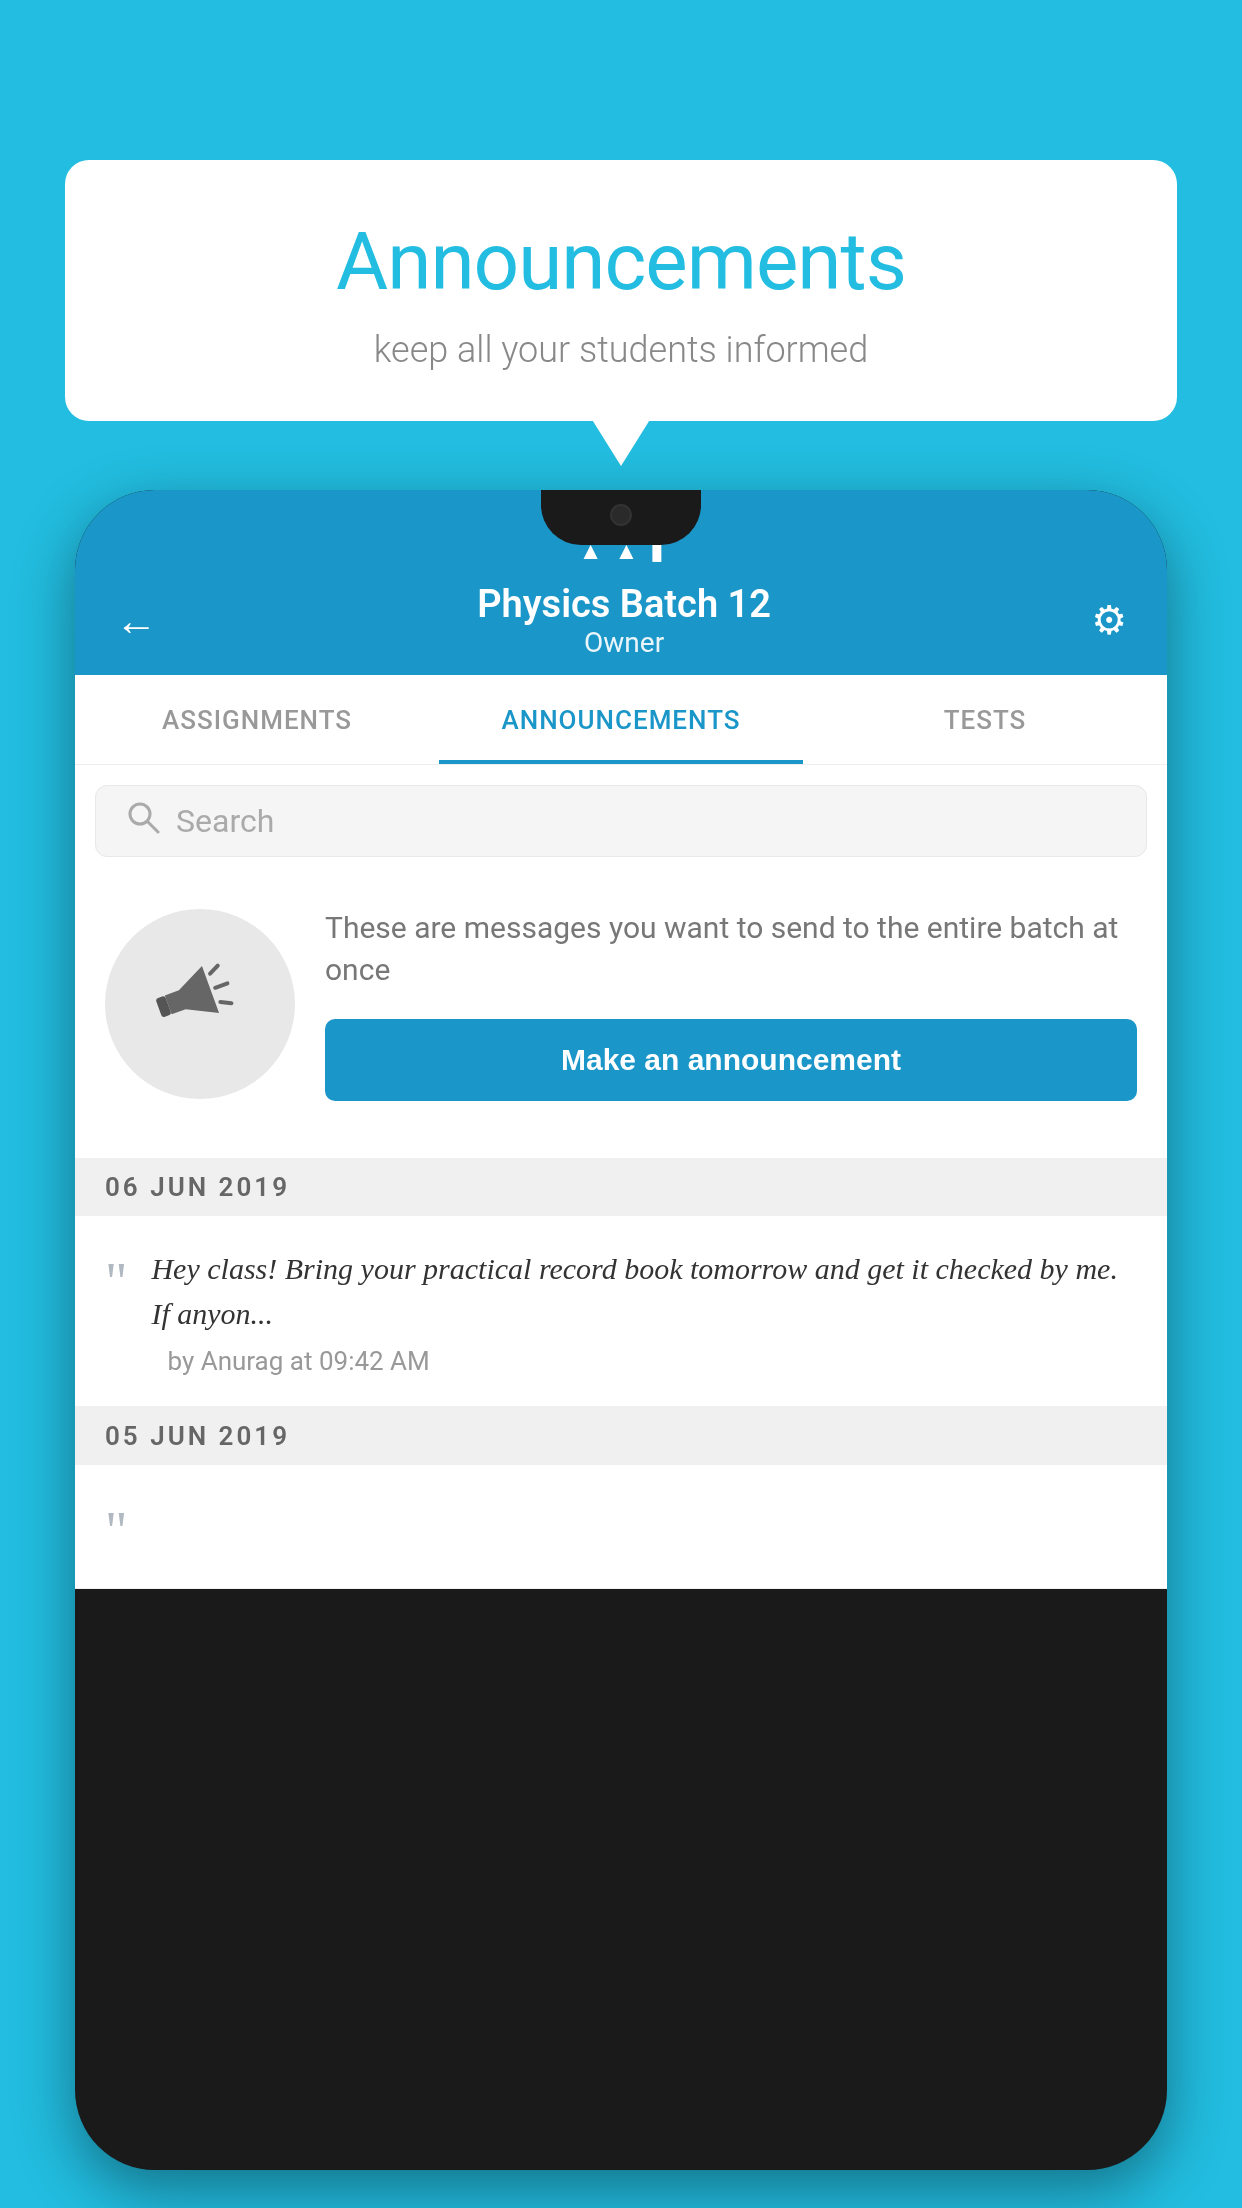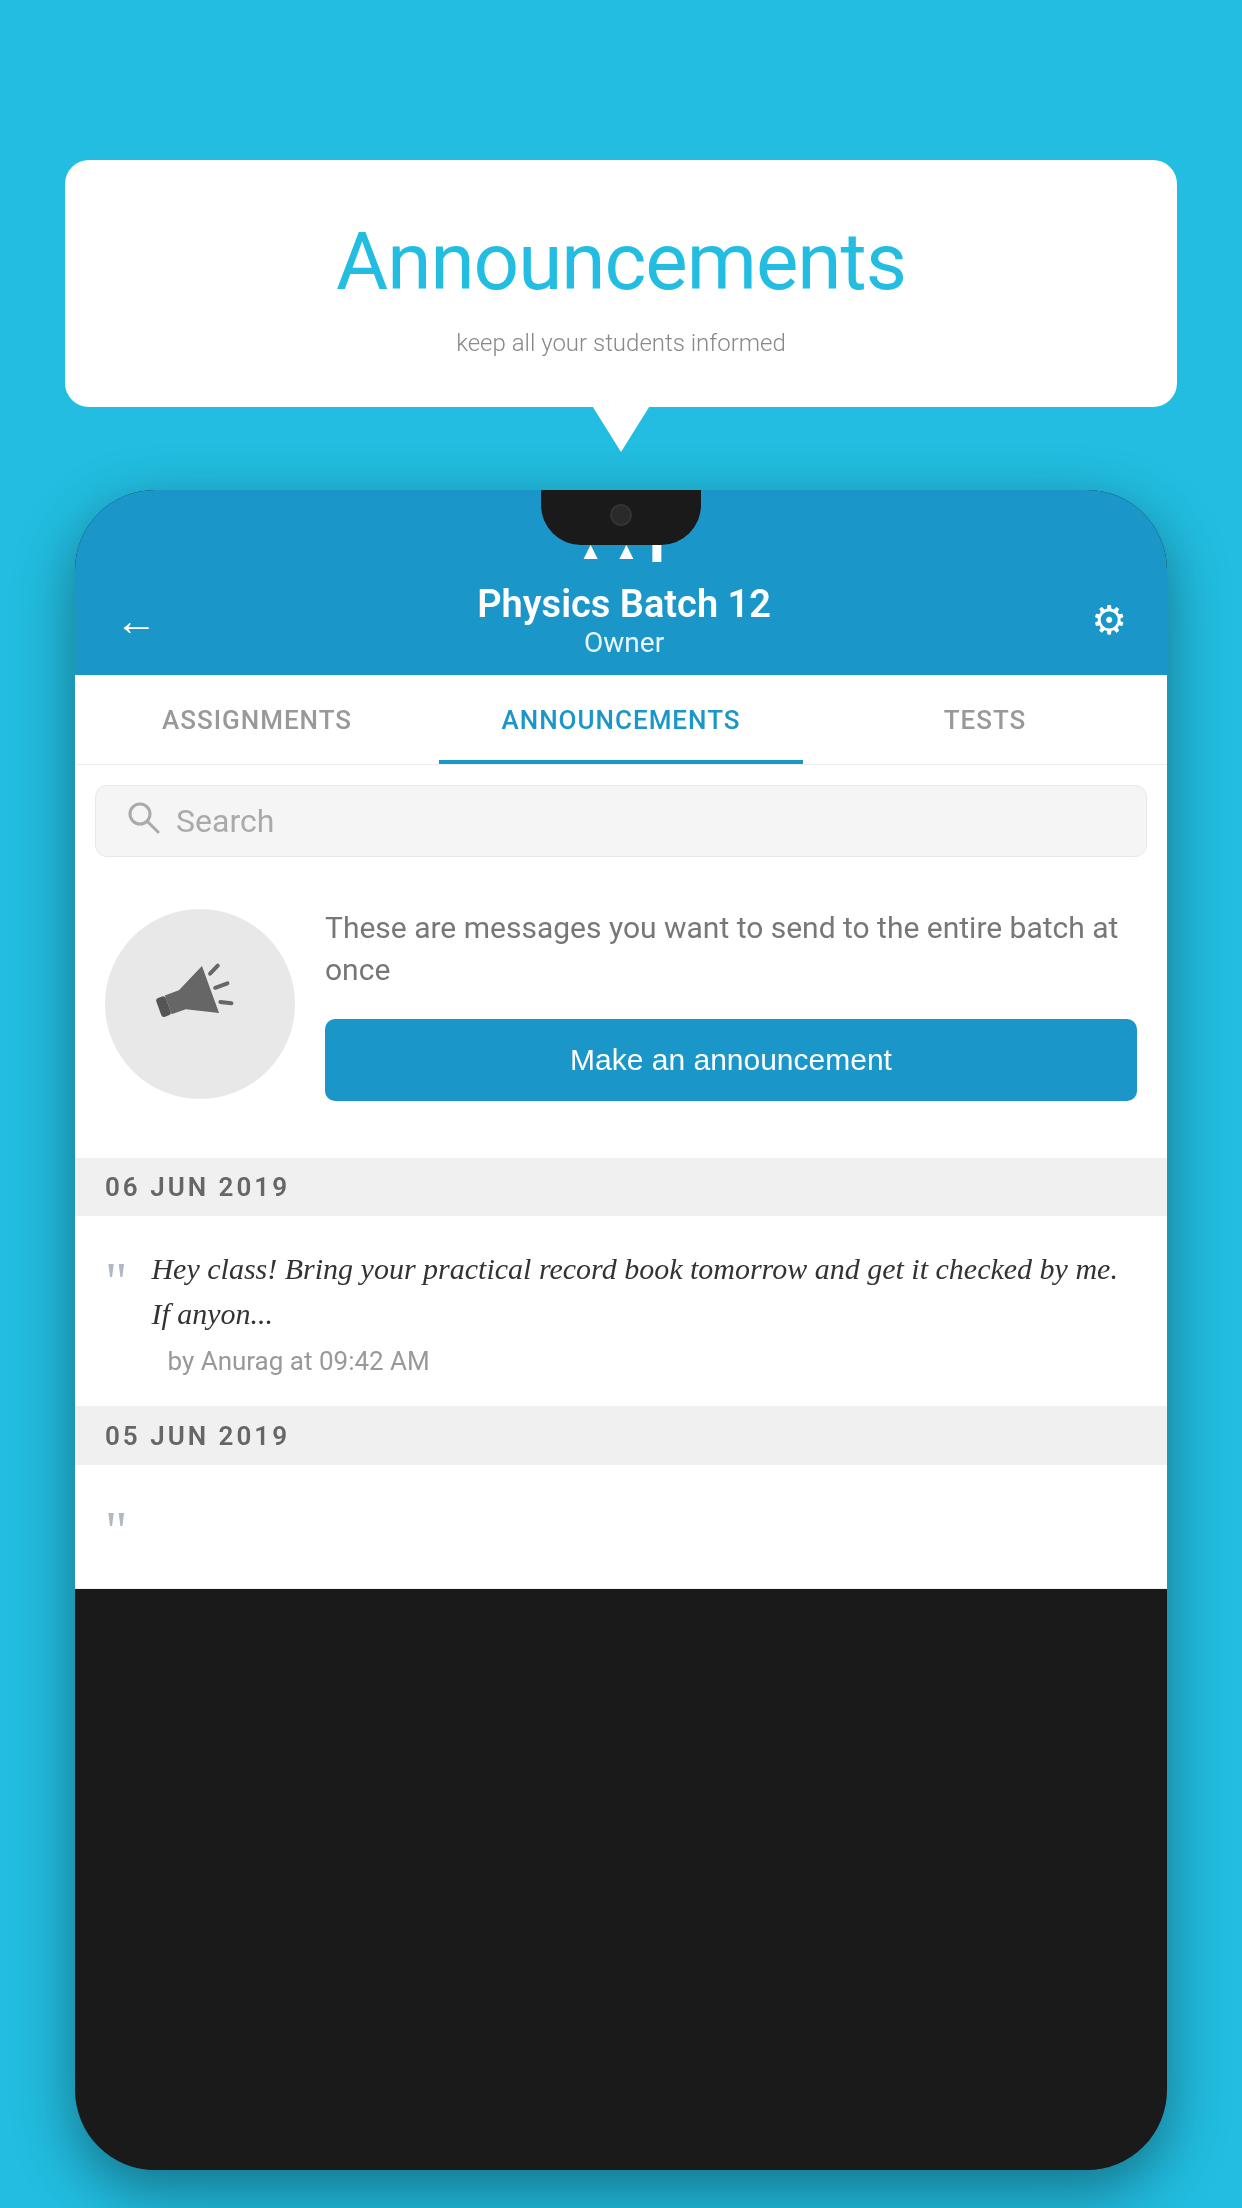--- a/index.html
+++ b/index.html
@@ -48,21 +48,21 @@
 
     .bubble-title {
       font-size: 80px;
       font-weight: 400;
       color: #22bde0;
       letter-spacing: -1px;
       margin-bottom: 20px;
     }
 
     .bubble-subtitle {
-      font-size: 24px;
+      font-size: 36px;
       color: #888;
       font-weight: 300;
     }
 
     
     .phone-container {
       position: absolute;
       top: 490px;
       left: 75px;
       right: 75px;
@@ -284,21 +284,21 @@
       margin-bottom: 28px;
     }
 
     .make-announcement-btn {
       background: #1a96c8;
       color: white;
       border: none;
       border-radius: 10px;
       padding: 24px 36px;
       font-size: 30px;
-      font-weight: 400;
+      font-weight: 700;
       cursor: pointer;
       width: 100%;
     }
 
     
     .date-separator {
       background: #f0f0f0;
       padding: 14px 30px;
       font-size: 26px;
       font-weight: 600;

